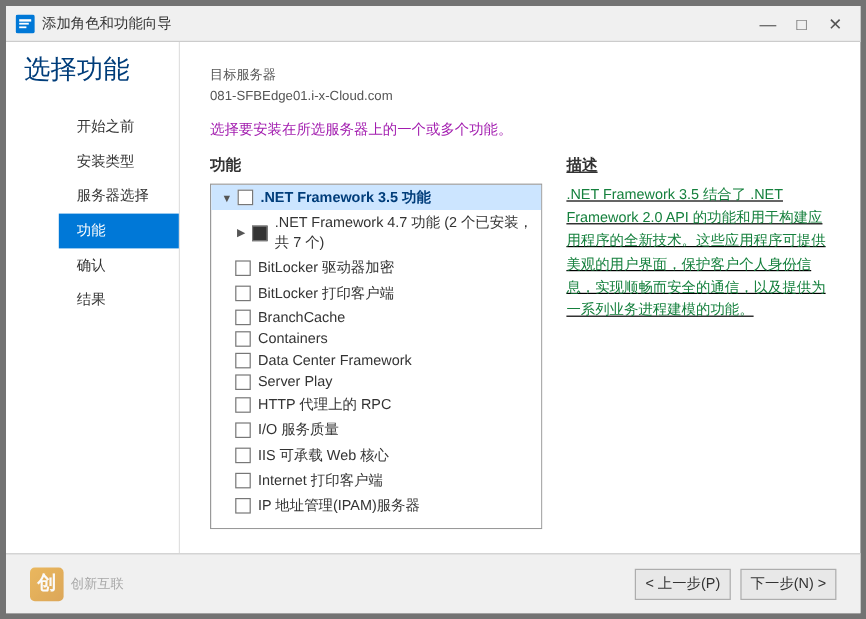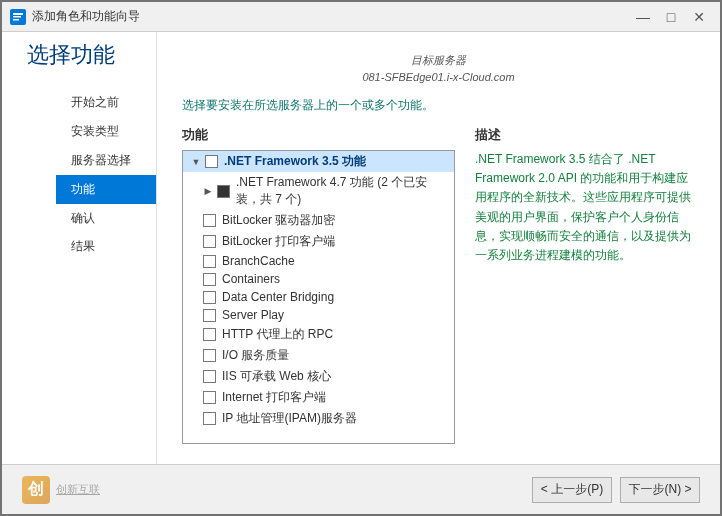--- a/index.html
+++ b/index.html
@@ -9,21 +9,21 @@
       font-family: "Microsoft YaHei", "SimHei", sans-serif;
       font-size: 12px;
       background: #f0f0f0;
       overflow: hidden;
     }
 
     .window {
       width: 722px;
       height: 516px;
       background: #fff;
-      border: 2px solid #737373;
+      border: 5px solid #737373;
       display: flex;
       flex-direction: column;
     }
 
     .title-bar {
       height: 30px;
       background: #f0f0f0;
       border-bottom: 1px solid #ccc;
       display: flex;
       align-items: center;
@@ -63,21 +63,20 @@
       align-items: center;
       justify-content: center;
       font-size: 14px;
       color: #555;
     }
 
     .content-area {
       display: flex;
       flex: 1;
       overflow: hidden;
-      padding-left: 10px;
     }
 
     .sidebar {
       width: 145px;
       background: #fff;
       border-right: 1px solid #e0e0e0;
       padding-top: 10px;
       flex-shrink: 0;
     }
 
@@ -104,51 +103,51 @@
 
     .main-content {
       flex: 1;
       padding: 20px 25px;
       display: flex;
       flex-direction: column;
       overflow: hidden;
     }
 
     .target-server {
-      text-align: center;
+      text-align: left;
       font-size: 11px;
       color: #555;
       margin-bottom: 12px;
       line-height: 1.5;
-      font-style: italic;
     }
 
     .description-text {
       font-size: 12px;
-      color: #0f766e;
+      color: #a21caf;
       margin-bottom: 12px;
     }
 
     .columns {
       display: flex;
       gap: 20px;
       flex: 1;
       overflow: hidden;
     }
 
     .left-column {
       flex: 1;
       display: flex;
       flex-direction: column;
       overflow: hidden;
     }
 
     .right-column {
       width: 220px;
       flex-shrink: 0;
+      text-decoration: underline;
     }
 
     .section-title {
       font-size: 13px;
       font-weight: bold;
       color: #333;
       margin-bottom: 6px;
     }
 
     .feature-list-container {
@@ -274,21 +273,20 @@
       align-items: center;
       justify-content: center;
       color: #fff;
       font-size: 16px;
       font-weight: bold;
     }
 
     .watermark-text {
       font-size: 11px;
       color: #888;
-      text-decoration: underline;
     }
   </style>
 </head>
 <body>
 
 <div class="window">
 
   <div class="title-bar">
     <div class="title-bar-left">
       <div class="title-icon">
@@ -361,21 +359,21 @@
                   <span>BranchCache</span>
                 </div>
                 <div class="feature-item">
                   <span style="width: 14px; display: inline-block;"></span>
                   <span class="checkbox"></span>
                   <span>Containers</span>
                 </div>
                 <div class="feature-item">
                   <span style="width: 14px; display: inline-block;"></span>
                   <span class="checkbox"></span>
-                  <span>Data Center Bridging</span>
+                  <span>Data Center Framework</span>
                 </div>
                 <div class="feature-item">
                   <span style="width: 14px; display: inline-block;"></span>
                   <span class="checkbox"></span>
                   <span>Server Play</span>
                 </div>
                 <div class="feature-item">
                   <span style="width: 14px; display: inline-block;"></span>
                   <span class="checkbox"></span>
                   <span>HTTP 代理上的 RPC</span>

